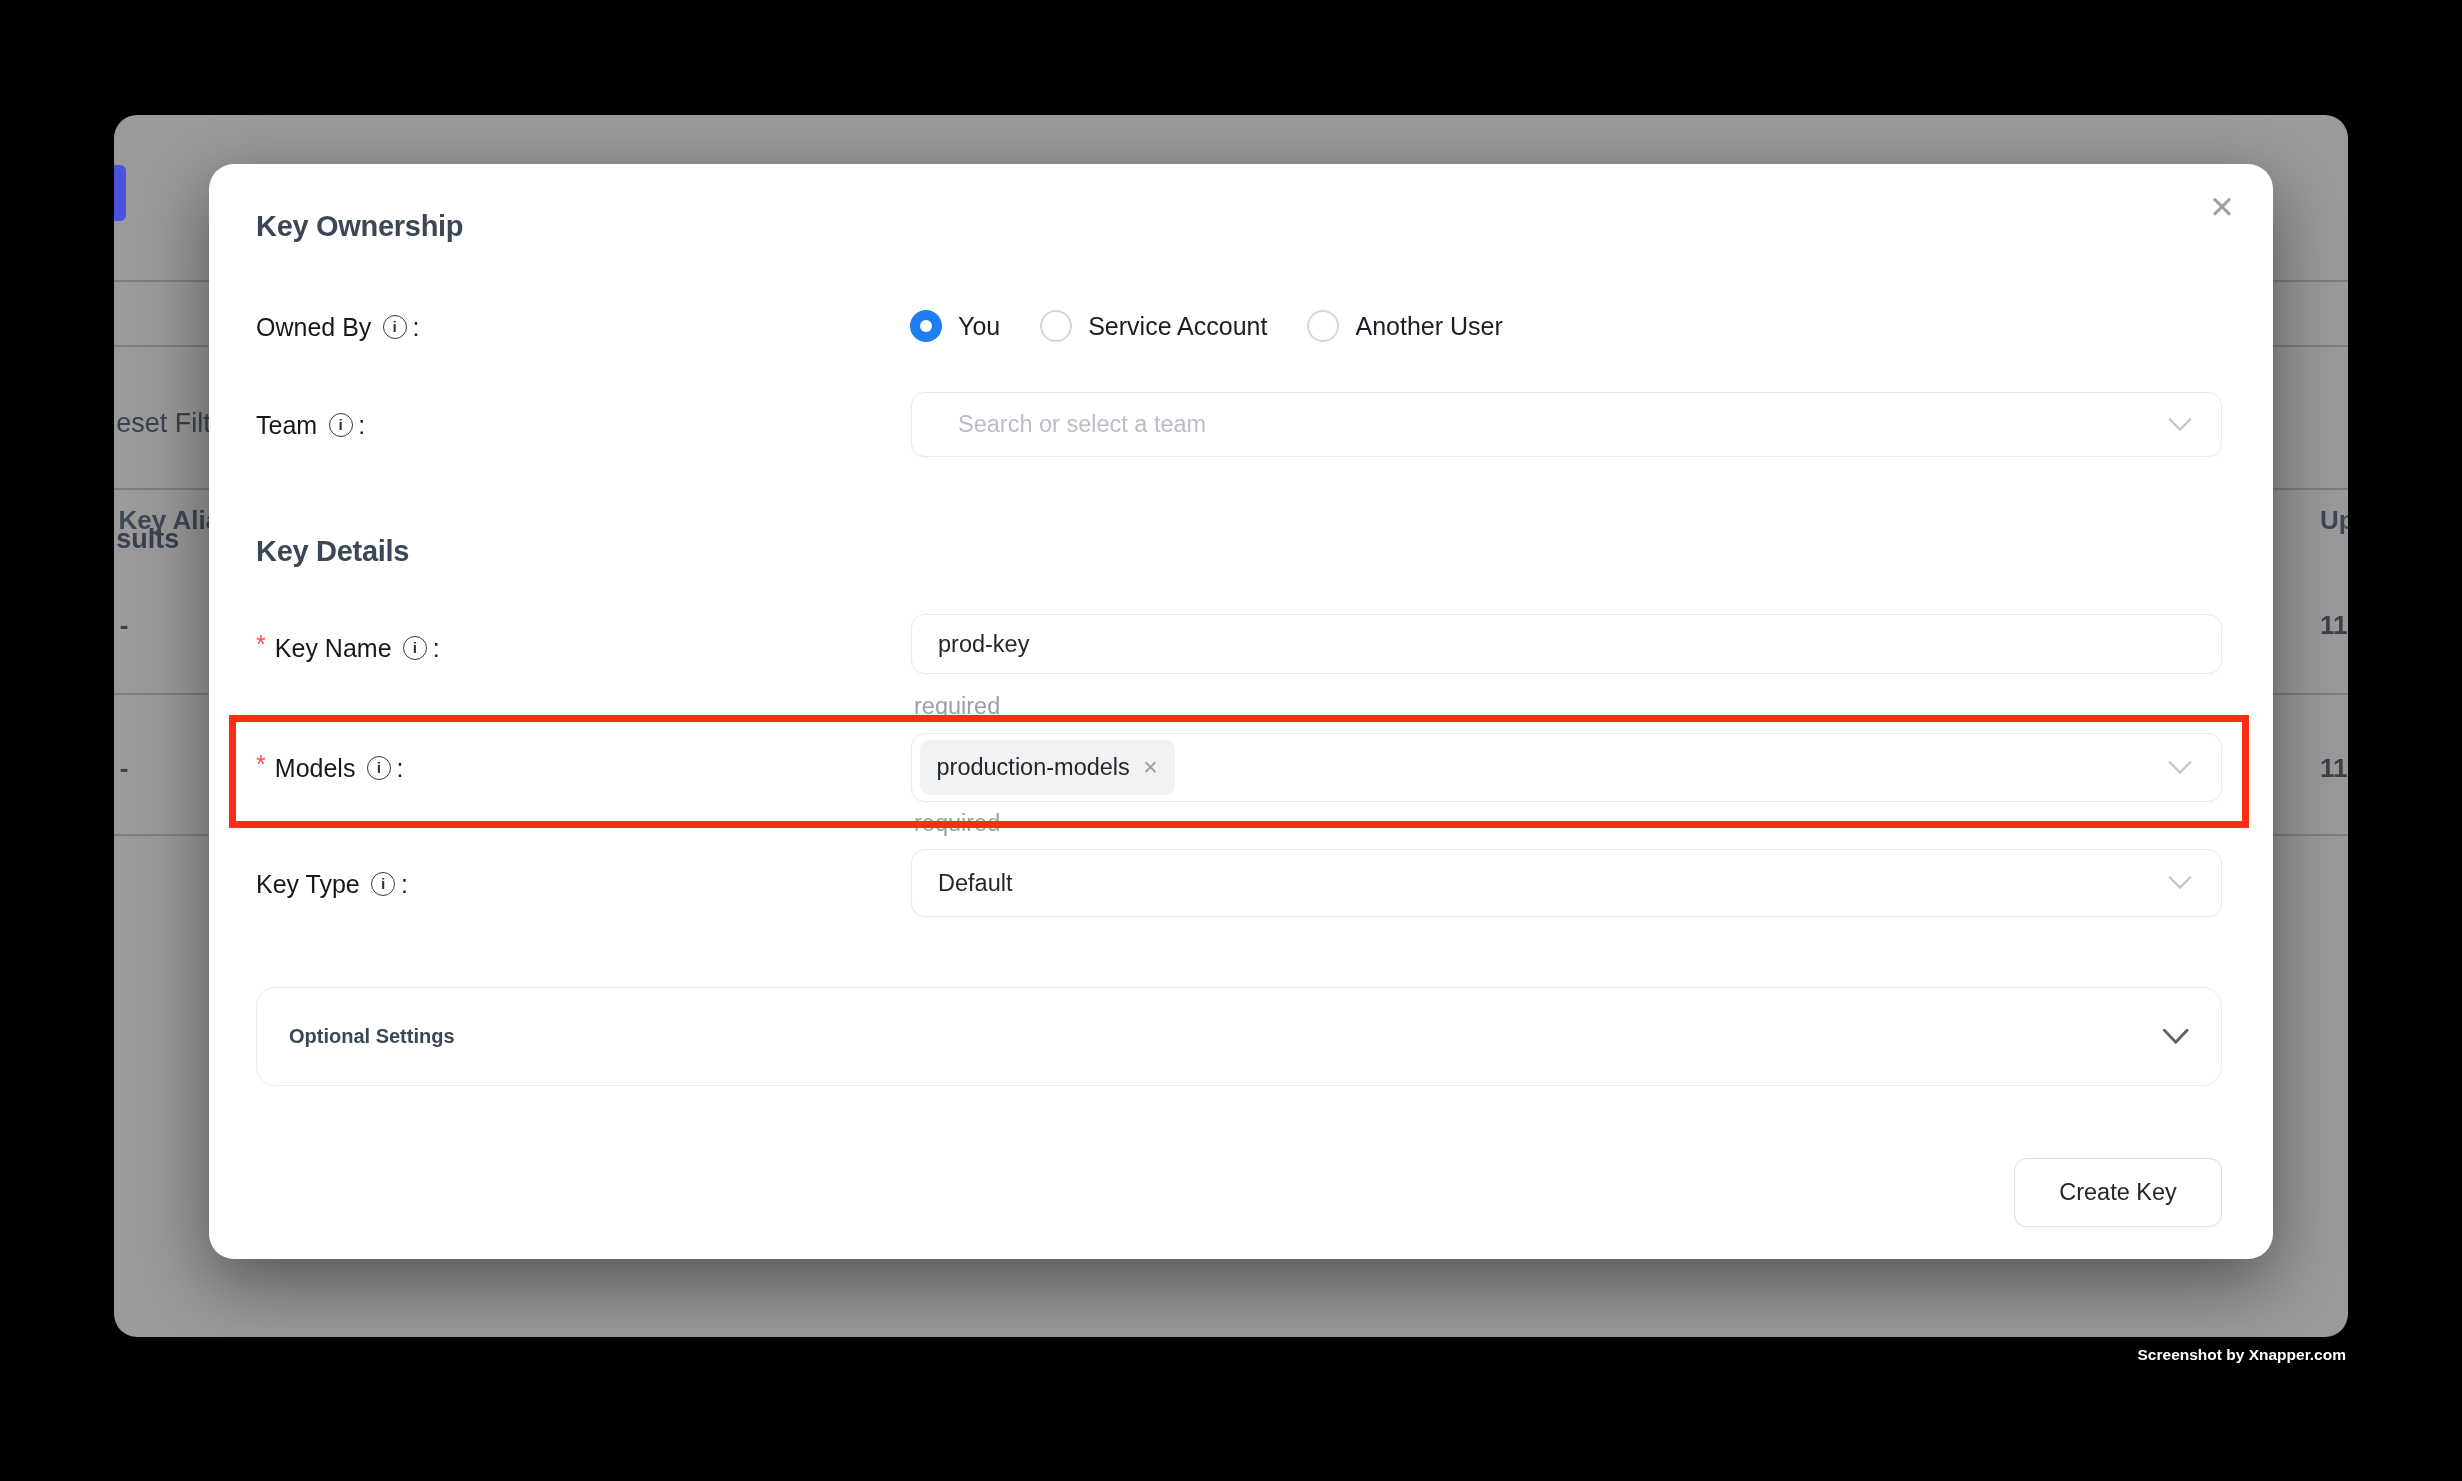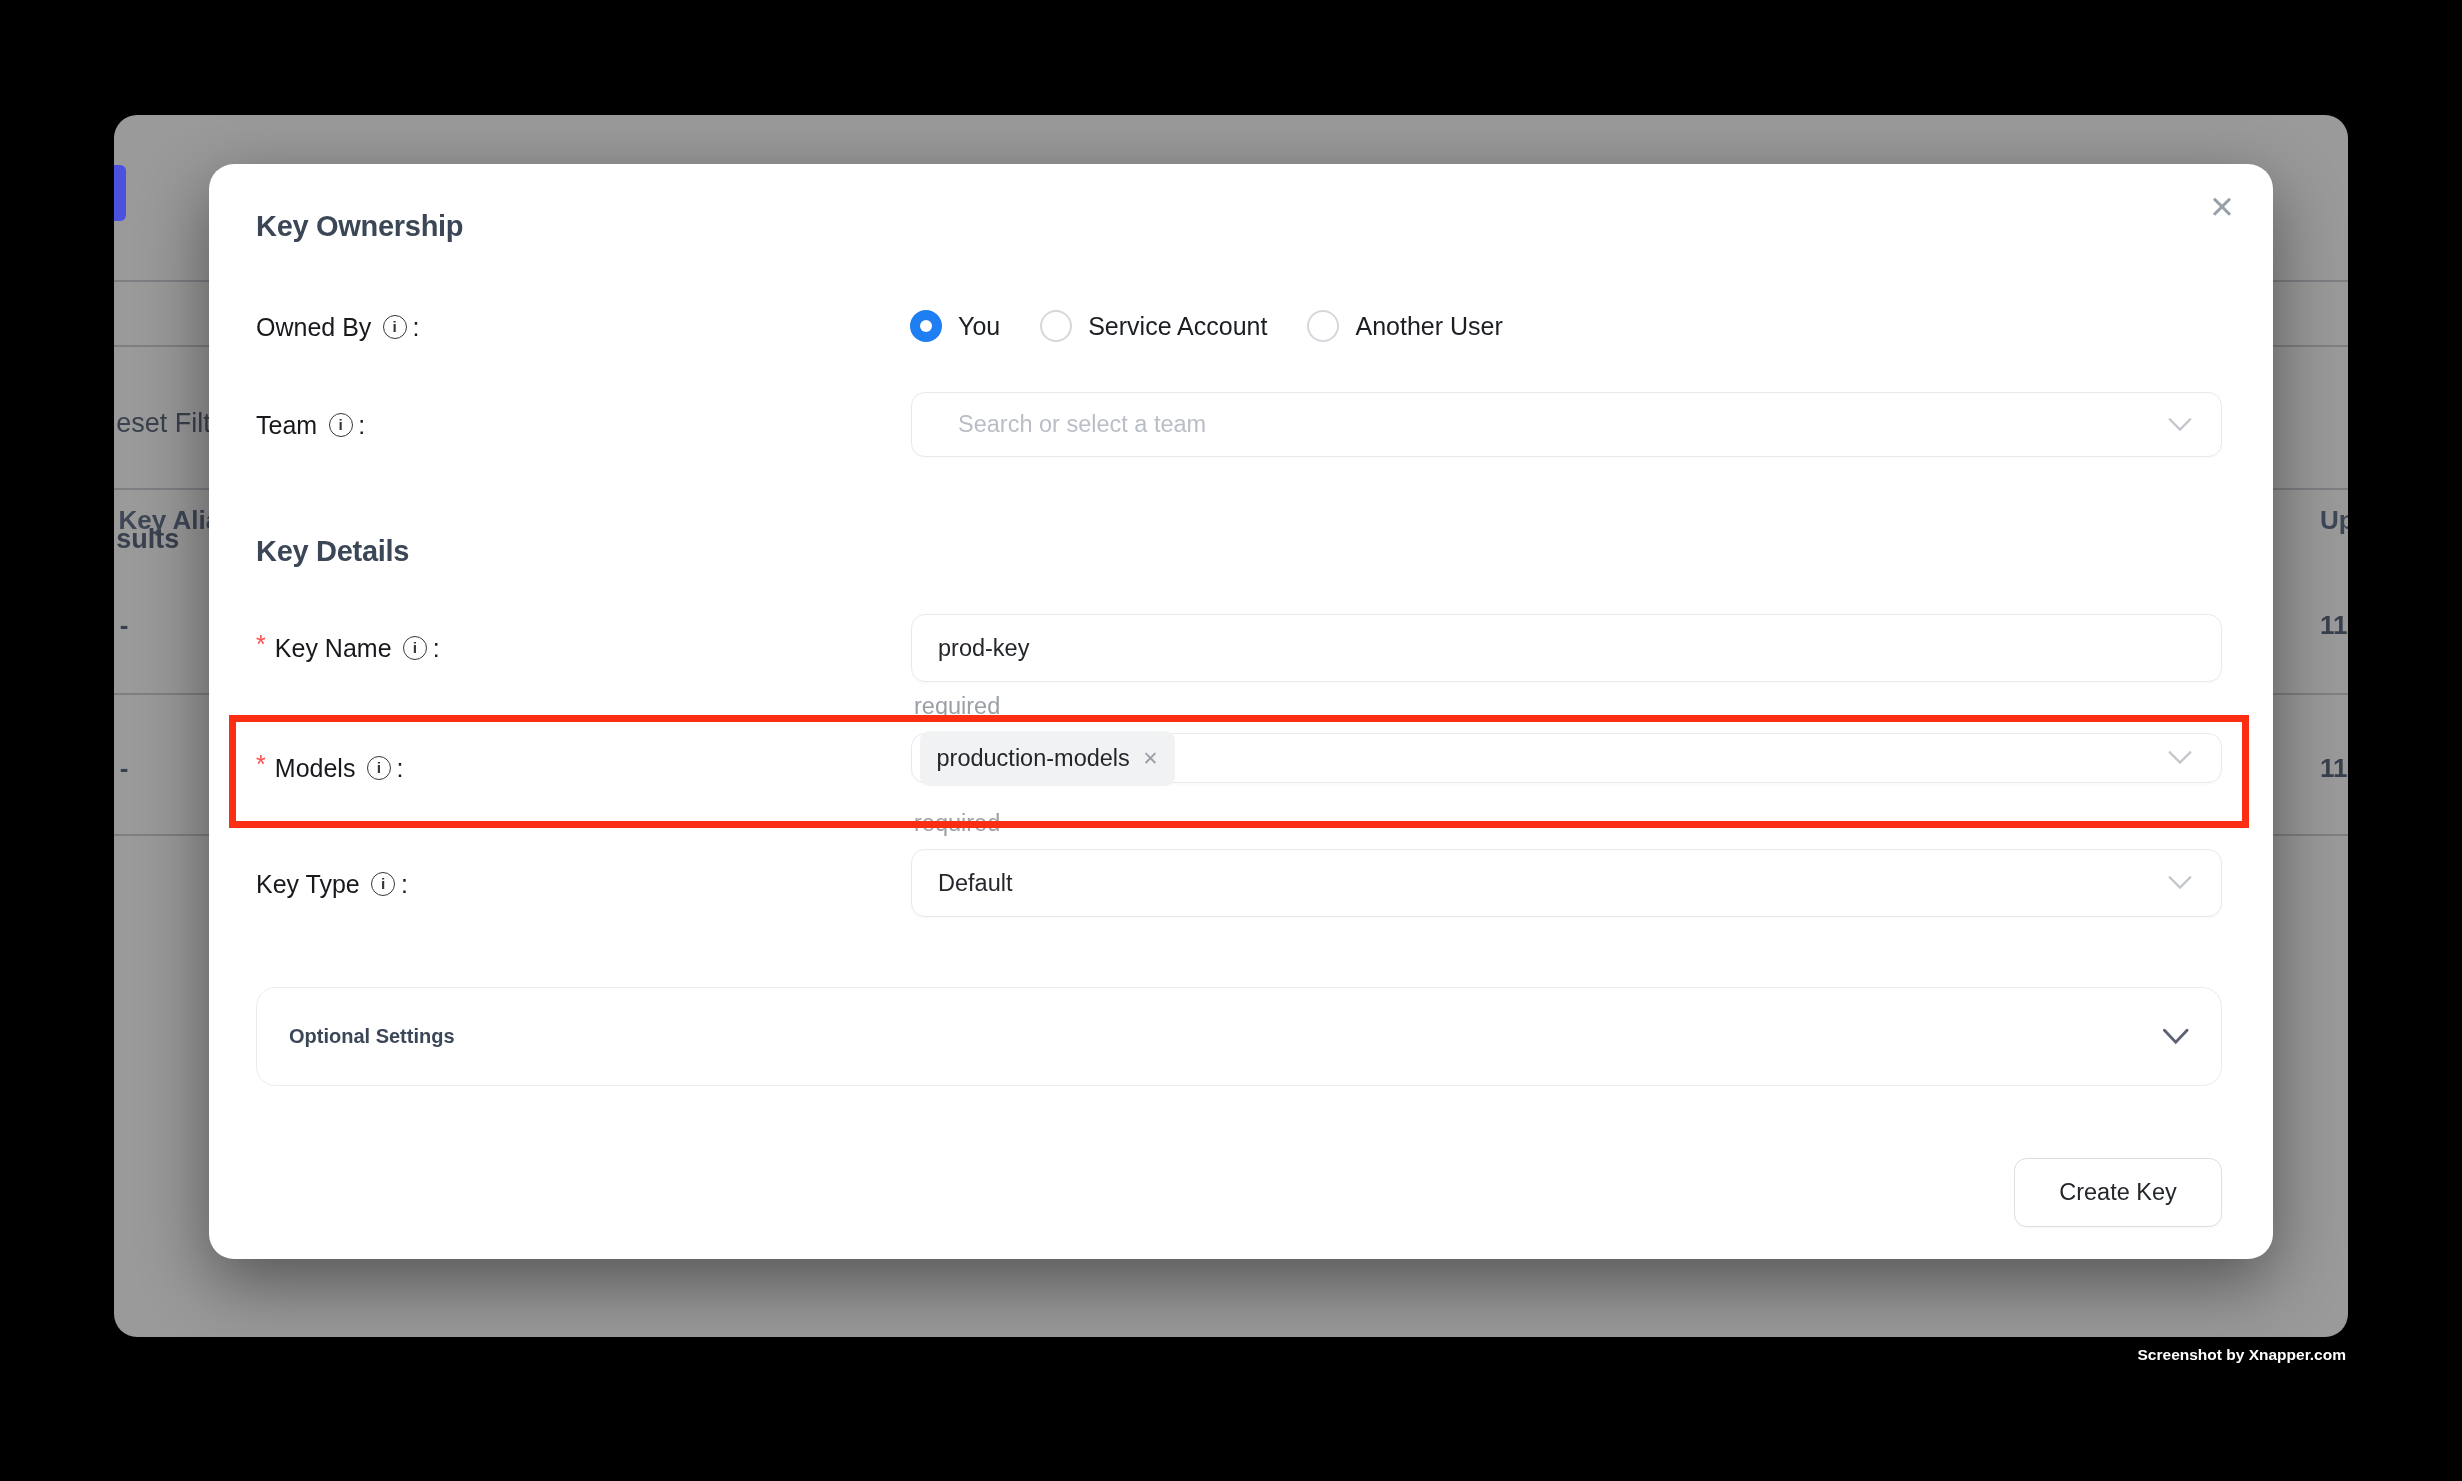--- a/index.html
+++ b/index.html
@@ -120,22 +120,22 @@
   .control {
     position: absolute; left: 702px; width: 1311px;
     background: #fff;
     border: 1.7px solid #e7e9ed;
     border-radius: 13.8px;
     display: flex; align-items: center;
     padding: 0 26px;
     box-shadow: 0 1.1px 2.3px rgba(0,0,0,0.02);
   }
   .ctl-team    { top: 228px;  height: 65px; }
-  .ctl-keyname { top: 450px;  height: 68px; }
-  .ctl-models  { top: 569px;  height: 50px; padding-left: 7.5px; }
+  .ctl-keyname { top: 450px;  height: 60px; }
+  .ctl-models  { top: 569px;  height: 69px; padding-left: 7.5px; }
   .ctl-keytype { top: 685px; height: 68px; }
   .placeholder { font-size: 23.5px; color: #b9bec6; margin-left: 20px; }
   .ctl-value   { font-size: 23.5px; color: #23262b; }
   .native-input {
     border: none; outline: none; background: transparent;
     font-family: inherit; font-size: 23.5px; color: #23262b;
     width: 90%;
   }
   .chevron {
     position: absolute; right: 29px; top: 50%;

